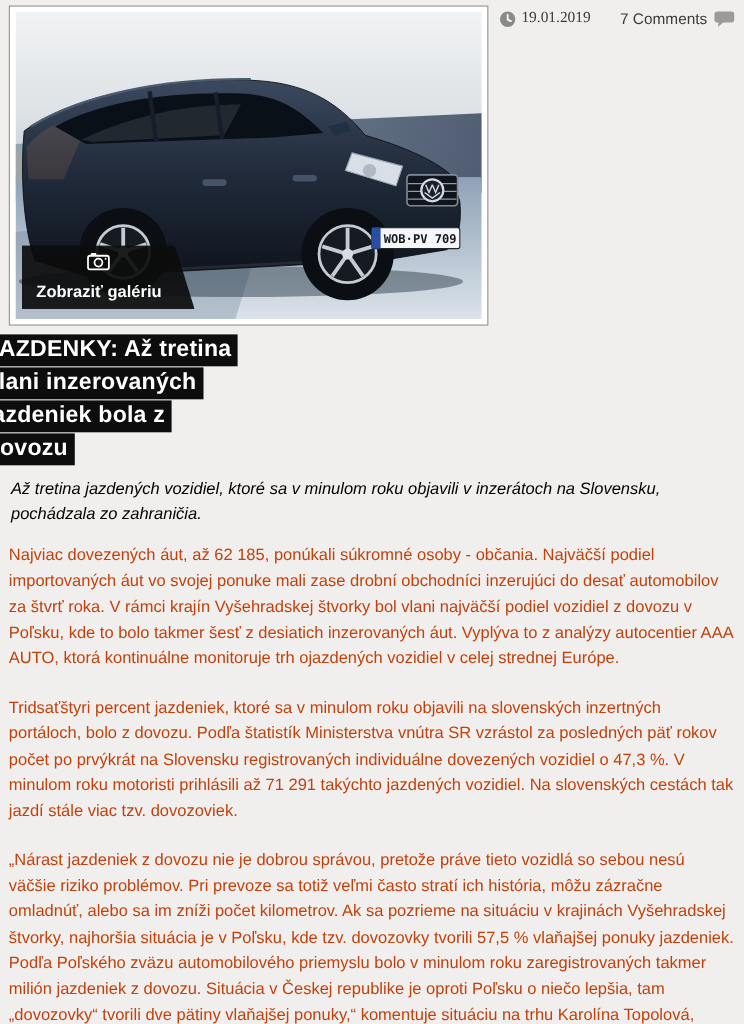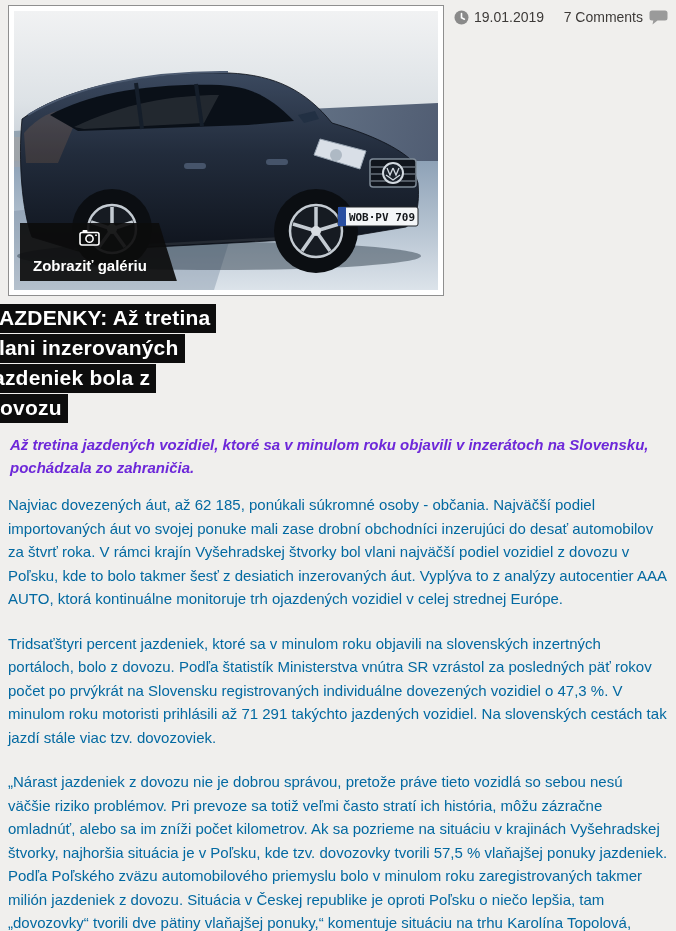--- a/index.html
+++ b/index.html
@@ -40,50 +40,50 @@
     font-family:"Liberation Sans", sans-serif;
     flex-direction:column;
   }
 
   
   .meta-row {
     display:flex; justify-content:space-between; align-items:center;
     padding:4px 0 10px 2px;
     font-size:14px; color:#3d3a38;
   }
-  .meta-item { display:flex; align-items:center; gap:5px; }
+  .meta-item { display:flex; align-items:center; gap:5px;font-family:Liberation Serif, serif; }
   .comments-link { color:#3d3a38; text-decoration:none; display:flex; align-items:center; gap:6px; cursor:pointer;text-align:right; }
 
   
   .headline {
     position:relative; left:-26px;
     font-size:21px; line-height:1.0; font-weight:bold;
     margin:0 0 10px 0;
   }
   .headline .hl-line {
     display:table;
     white-space:nowrap;
     background:#0d0d0d;
     color:#ffffff;
     padding:3px 6px 5px 5px;
     margin-bottom:1px;
     letter-spacing:0.2px;
   }
 
   
   .intro {
-    font-weight:bold; font-style:italic;
-    color:#6d28d9;
+    font-weight:normal; font-style:italic;
+    color:#000000;
     line-height:23px;
     margin:10px 0 14px 2px;
   }
   .body-par {
     line-height:23.5px;
     margin-bottom:21px;
-    color:#0369a1;
+    color:#c2410c;
   }
   .clearfix::after { content:""; display:block; clear:both; }
 </style>
 </head>
 <body>
 
 <div class="article clearfix">
 
   <div class="figure">
     <div class="photo">

